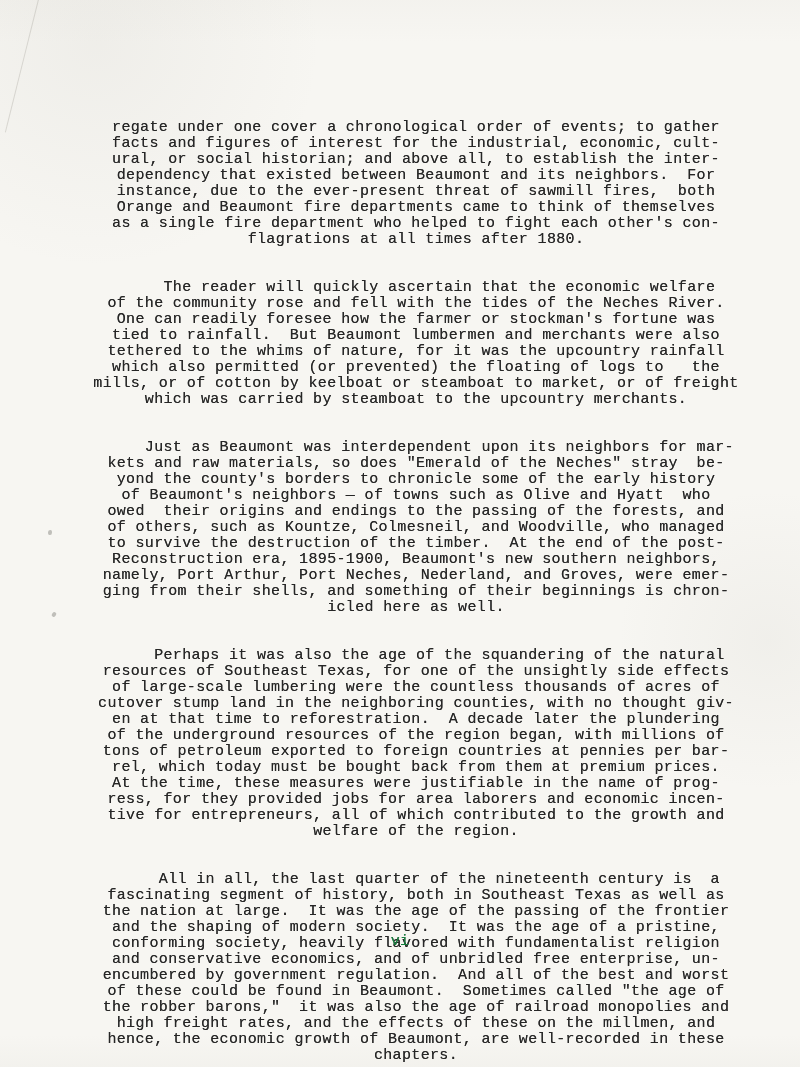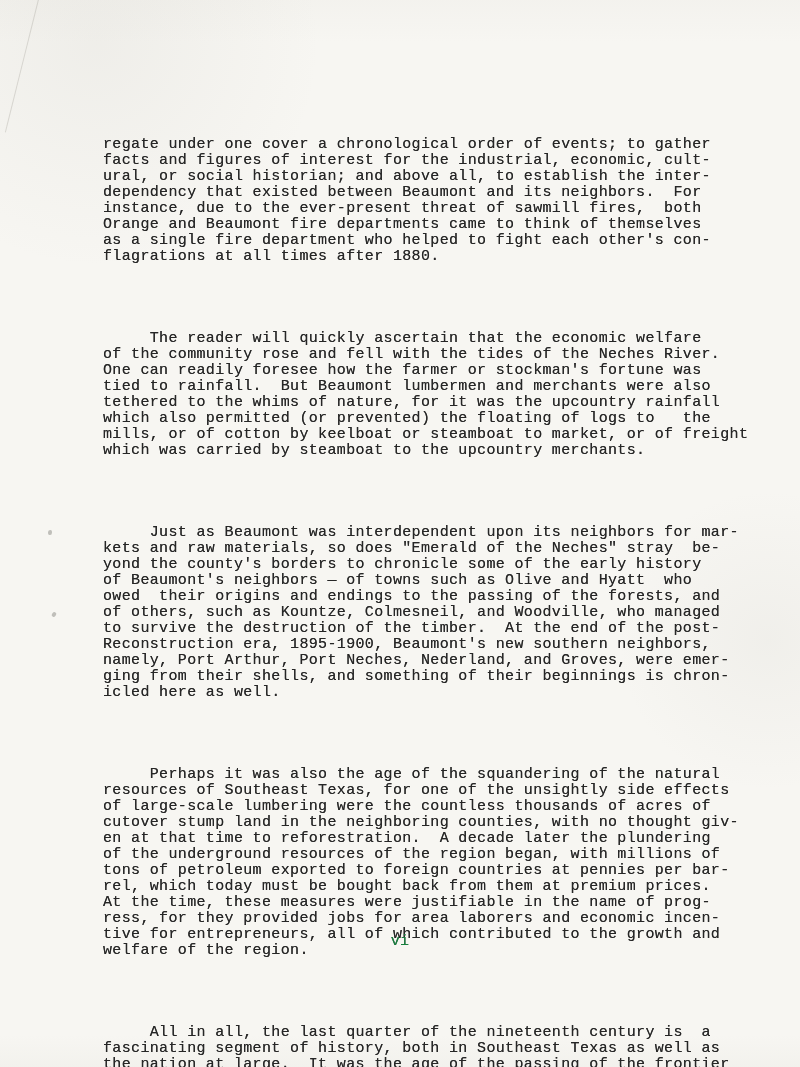--- a/index.html
+++ b/index.html
@@ -45,21 +45,21 @@
     left: 86px;
     top: 88px;
     width: 660px;
     color: #262626;
     font-size: 15px;
     line-height: 16px;
     letter-spacing: 0.35px;
     white-space: pre;
     text-shadow: 0 0 0.5px rgba(38,38,38,0.75);
   }
-  .text-block p { margin: 17px; padding: 0; }
+  .text-block p { margin: 0; padding: 0; text-align: center; }
   .page-number {
     position: absolute;
     top: 933px;
     left: 0;
     width: 100%;
     text-align: center;
     color: #15803d;
     font-size: 15px;
     letter-spacing: 0.35px;
     text-shadow: 0 0 0.5px rgba(38,38,38,0.75);

